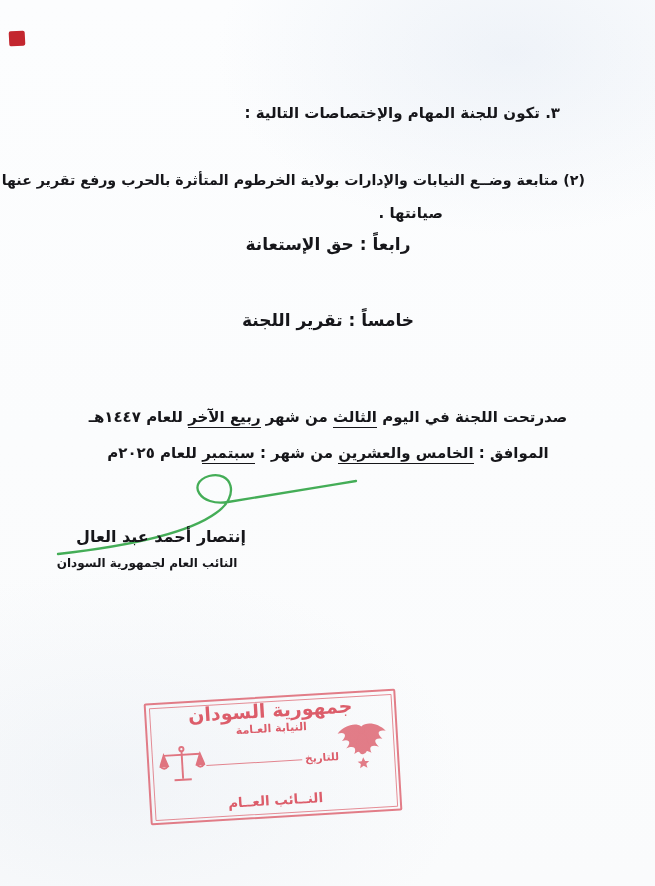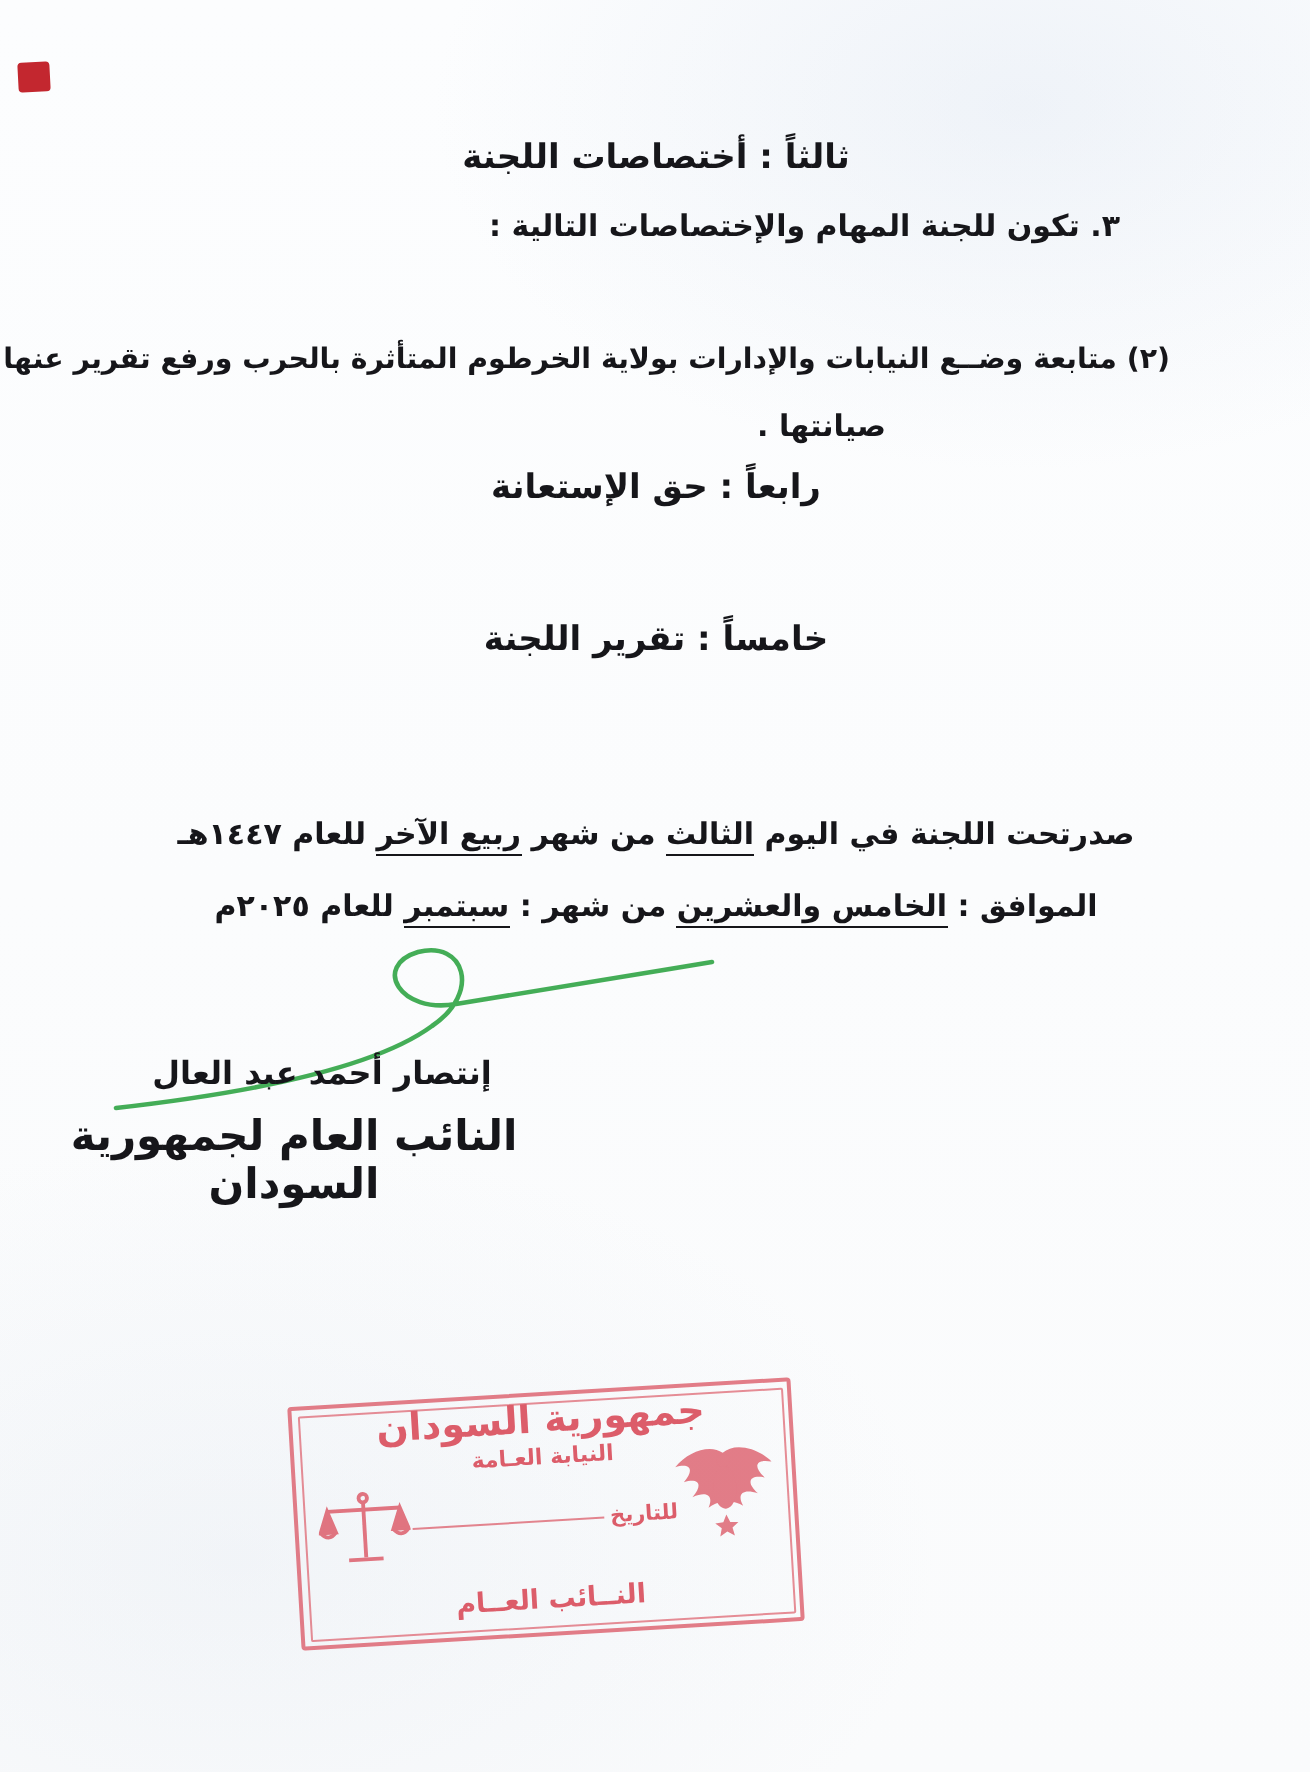--- a/index.html
+++ b/index.html
@@ -64,21 +64,20 @@
   .scales-icon{position:absolute;left:10px;top:0px;}
   .eagle-icon{position:absolute;right:5px;top:-14px;}
 </style>
 </head>
 <body>
 
 <div class="paper">
 
   <div class="red-mark" style="background:#c3272f;"></div>
 
-  <div class="line center-wrap heading" style="top:69px;">ثالثاً : أختصاصات اللجنة</div>
 
   <div class="line body-txt" style="top:104px;right:95px;">٣.  تكون للجنة المهام والإختصاصات التالية :</div>
 
 
   <div class="line small-long" style="top:172px;right:70px;">(٢) متابعة وضــع النيابات والإدارات بولاية الخرطوم المتأثرة بالحرب ورفع تقرير عنها مقدراً لتكلفة</div>
 
   <div class="line body-txt" style="top:204px;right:212px;">صيانتها .</div>
 
   <div class="line center-wrap heading" style="top:234px;">رابعاً : حق الإستعانة</div>
 
@@ -93,21 +92,21 @@
   <div class="line center-wrap body-txt" style="top:444px;">
     <span>الموافق : </span><span class="u">الخامس والعشرين</span><span> من شهر : </span><span class="u">سبتمبر</span><span> للعام ٢٠٢٥م</span>
   </div>
 
   <svg class="sig-svg" width="312" height="96" viewBox="0 0 312 96">
     <path d="M 306,13 C 258,21 206,29 178,34 C 150,39 136,15 159,8 C 182,2 191,28 166,45 C 136,67 70,79 8,86" fill="none" stroke="#3aa94e" stroke-width="2.3" stroke-linecap="round" opacity="0.95"></path>
   </svg>
 
   <div class="name-block" style="top:527px;left:52px;width:218px;font-size:16px;">إنتصار أحمد عبد العال</div>
 
-  <div class="name-block" style="top:556px;left:26px;width:242px;font-size:21px;">النائب العام لجمهورية السودان</div>
+  <div class="name-block" style="top:556px;left:26px;width:242px;font-size:12px;">النائب العام لجمهورية السودان</div>
 
   <div class="stamp" style="color:#db5563;">
     <div class="stamp-title">جمهورية السودان</div>
     <div class="stamp-sub">النيابة العـامة</div>
 
     <div class="stamp-mid">
 
       <svg class="scales-icon" width="46" height="42" viewBox="0 0 48 42">
         <g stroke="#db5563" stroke-width="2" fill="none" opacity="0.85">
           <line x1="24" y1="7" x2="24" y2="36"></line>

